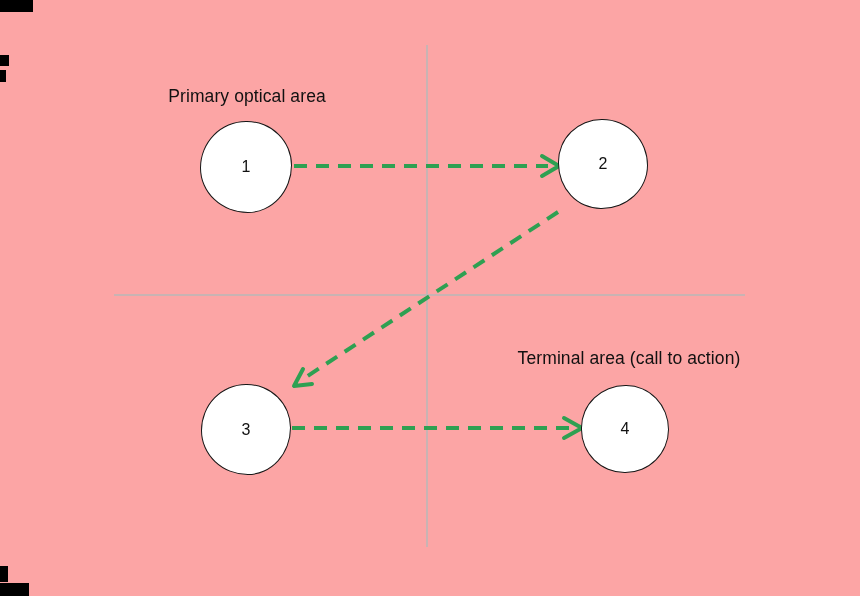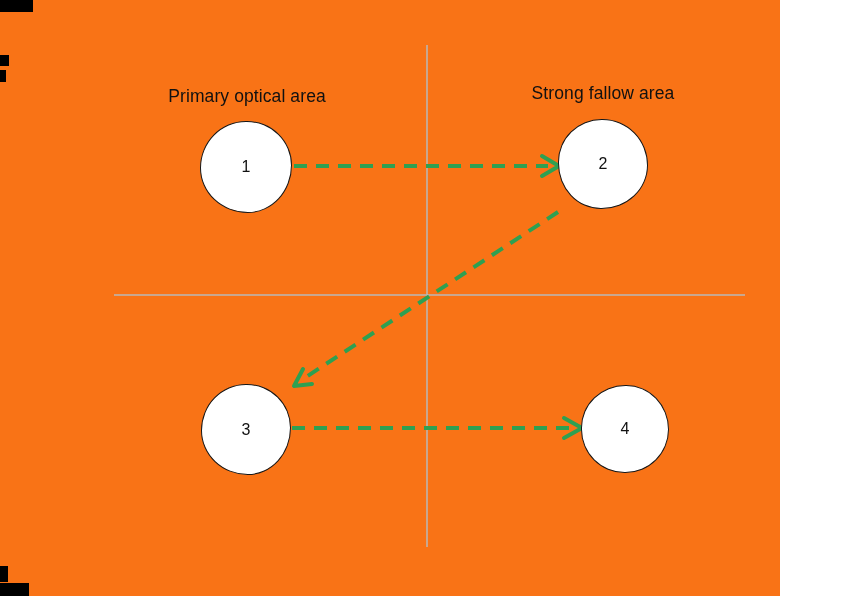--- a/index.html
+++ b/index.html
@@ -2,23 +2,23 @@
 <html><head>
 <meta charset="utf-8">
 <style>
   html, body { margin: 0; padding: 0; }
   body {
     font-family: "Liberation Sans", sans-serif;
     background: #ffffff;
   }
   .stage {
     position: relative;
-    width: 780px;
+    width: 860px;
     height: 596px;
-    background: #f97316;
+    background: #fca5a5;
     overflow: hidden;
   }
   .layer {
     position: absolute;
     inset: 0;
     width: 860px;
     height: 596px;
   }
   .axis {
     stroke-width: 1.5;
@@ -93,21 +93,21 @@
       <path class="head" d="M303 369 L294 386 L312 384" stroke="#2ea052"></path>
     </g>
 
     <g>
       <line class="dash" x1="292" y1="428" x2="570" y2="428" stroke="#2ea052"></line>
       <path class="head" d="M564 418 L582 428 L564 438" stroke="#2ea052"></path>
     </g>
   </svg>
 
   <div class="lbl l1">Primary optical area</div>
-  <div class="lbl l2">Strong fallow area</div>
+  <div class="lbl l4">Terminal area (call to action)</div>
 
   <div class="circle c1">
     <span>1</span>
   </div>
   <div class="circle c2">
     <span>2</span>
   </div>
   <div class="circle c3">
     <span>3</span>
   </div>

